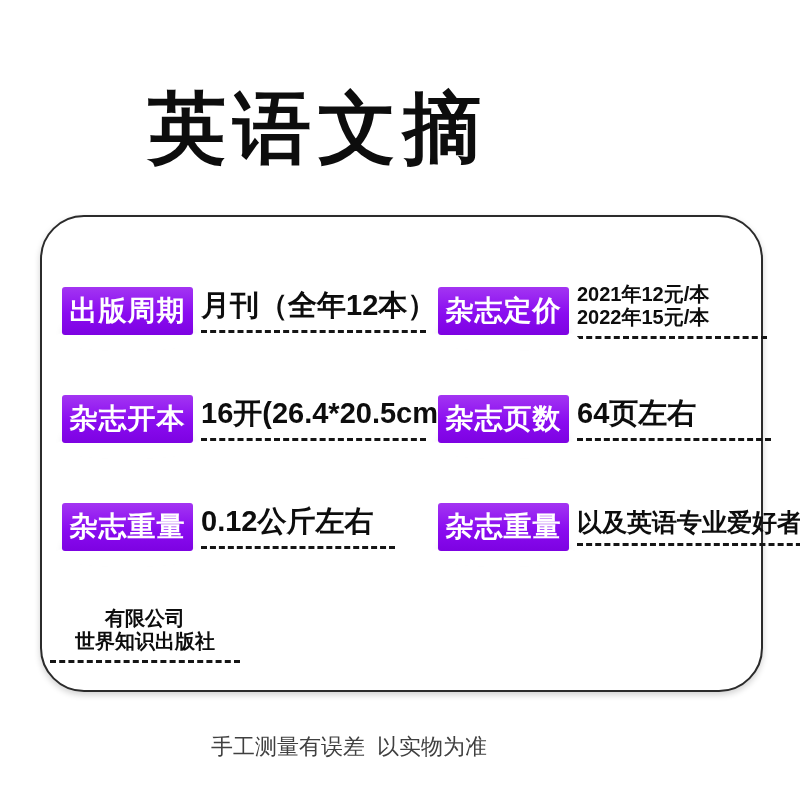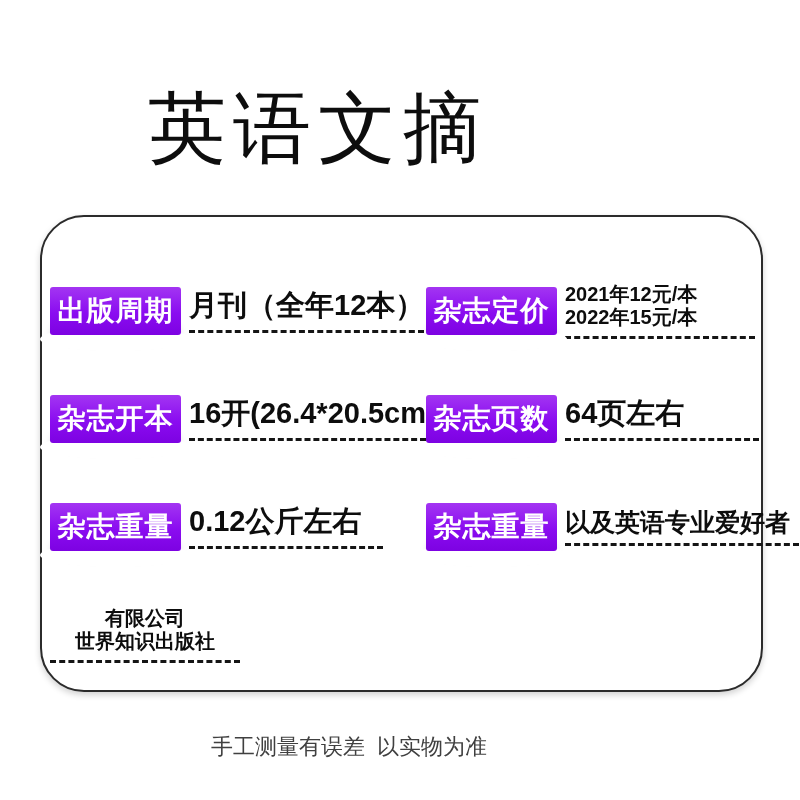--- a/index.html
+++ b/index.html
@@ -11,21 +11,21 @@
     overflow:hidden;
   }
   .page { width:800px; height:800px; position:relative; }
 
   
   .title {
     position:absolute;
     top:82px; left:0; width:636px;
     text-align:center;
     font-size:78px;
-    font-weight:400;
+    font-weight:700;
     letter-spacing:7px;
     color:#0d0d0d;
     line-height:1.2;
   }
 
   
   .card {
     position:absolute;
     left:40px; top:215px;
     width:723px; height:477px;
@@ -43,20 +43,21 @@
   .cell {
     display:flex;
     align-items:center;
   }
 
   
   .label-wrap {
     position:relative;
     flex:0 0 auto;
     margin-right:8px;
+    margin-left:12px;
   }
   .ribbon-shadow {
     position:absolute;
     left:3px; right:3px; bottom:-6px;
     height:16px;
     background:rgba(25,10,35,0.55);
     border-radius:50%;
     filter:blur(4px);
     z-index:0;
   }

